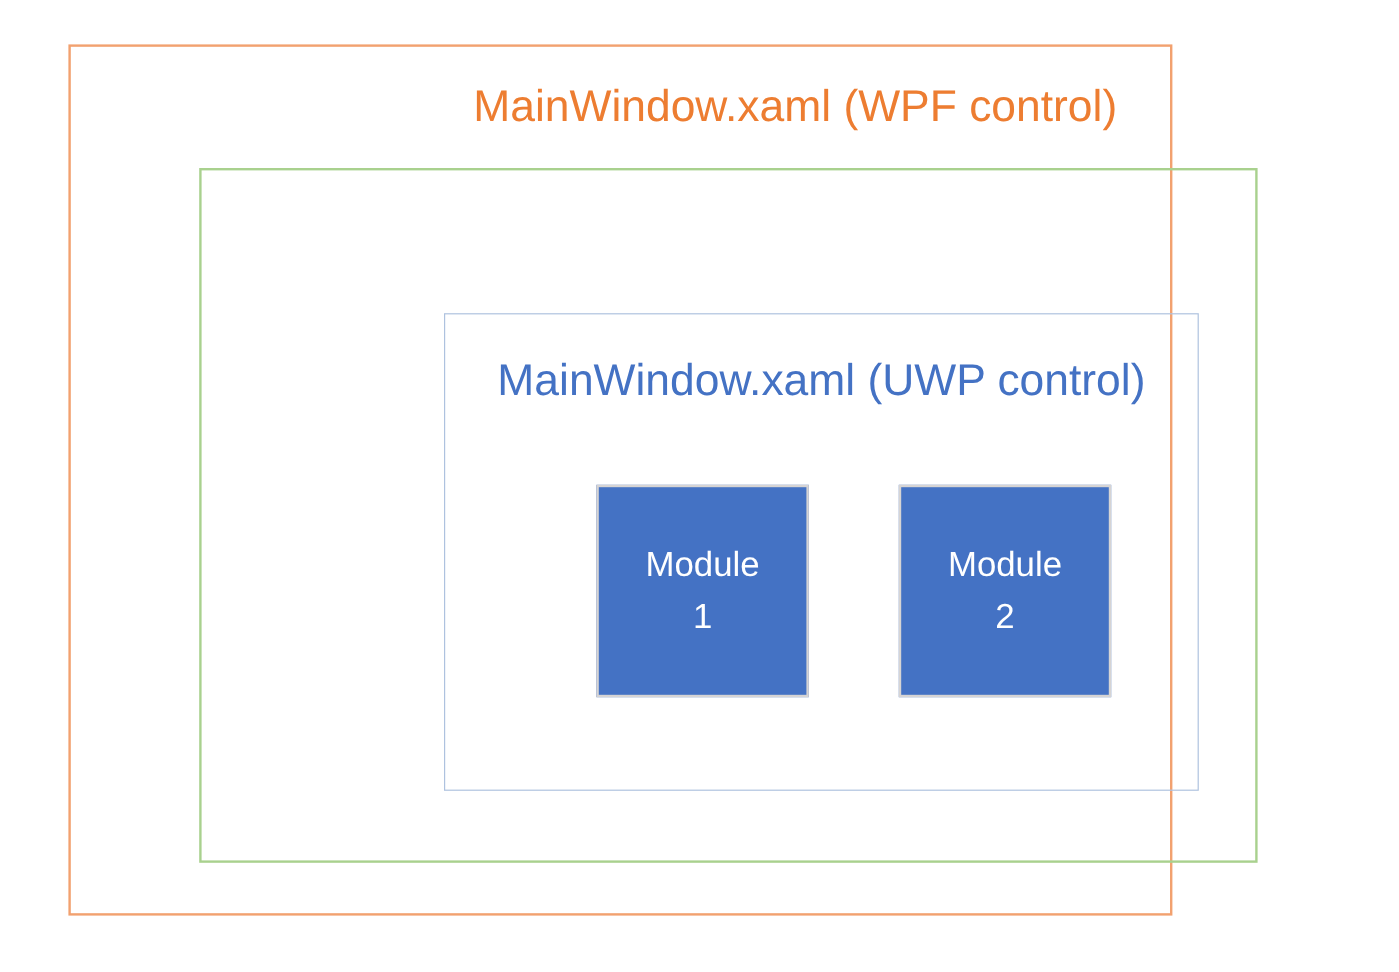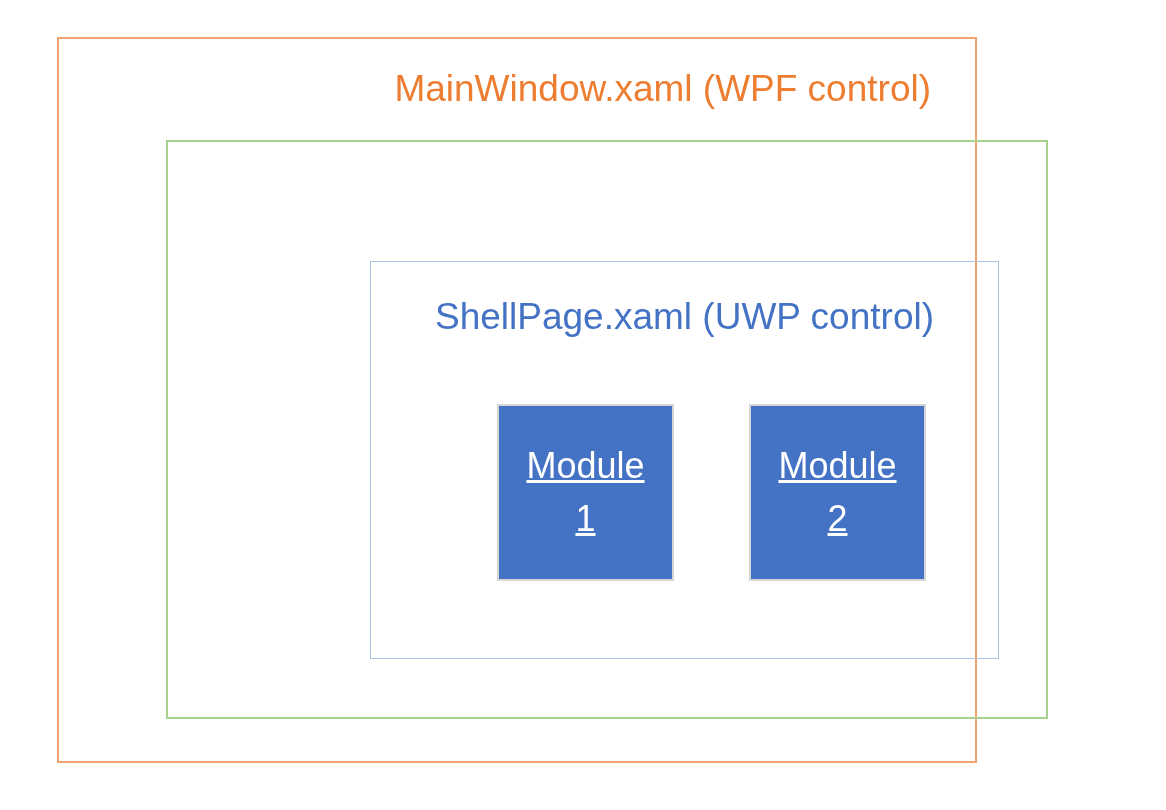--- a/index.html
+++ b/index.html
@@ -76,41 +76,40 @@
     top: 142px;
     width: 177px;
     height: 177px;
     background: var(--module_fill, #4472C4);
     border: 2px solid var(--module_border, #D6D4D4);
     display: flex;
     flex-direction: column;
     align-items: center;
     justify-content: center;
     color: var(--module_text, #FFFFFF);
-    font-size: 36px;
+    font-size: 29px;
     line-height: 1.45;
     text-align: center;
-    text-decoration: underline;
   }
   .module-1 { left: 126px; }
   .module-2 { left: 378px; }
   .module-line { display: block; }
 </style>
 </head>
 <body>
 
 <div class="canvas">
 
   <div class="box outer-box">
     <div class="outer-label">MainWindow.xaml (WPF control)</div>
 
     <div class="box host-box">
 
       <div class="box shell-box">
-        <div class="shell-label">ShellPage.xaml (UWP control)</div>
+        <div class="shell-label">MainWindow.xaml (UWP control)</div>
 
         <div class="module-box module-1">
           <span class="module-line">Module</span>
           <span class="module-line">1</span>
         </div>
 
         <div class="module-box module-2">
           <span class="module-line">Module</span>
           <span class="module-line">2</span>
         </div>

